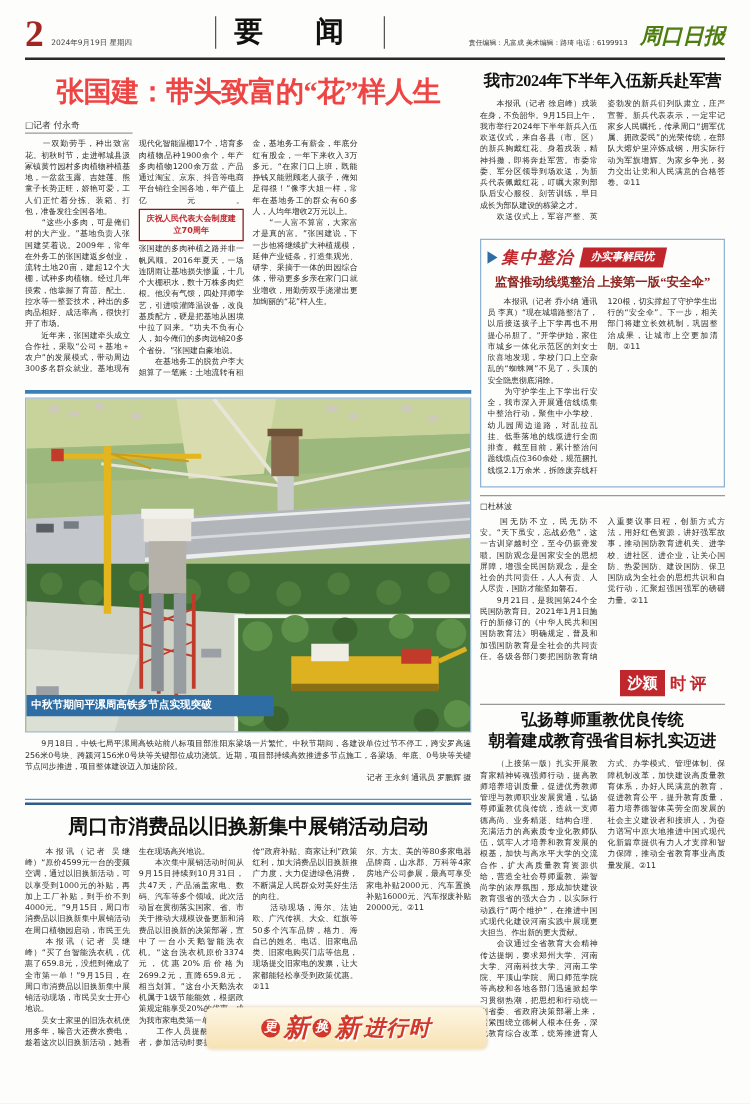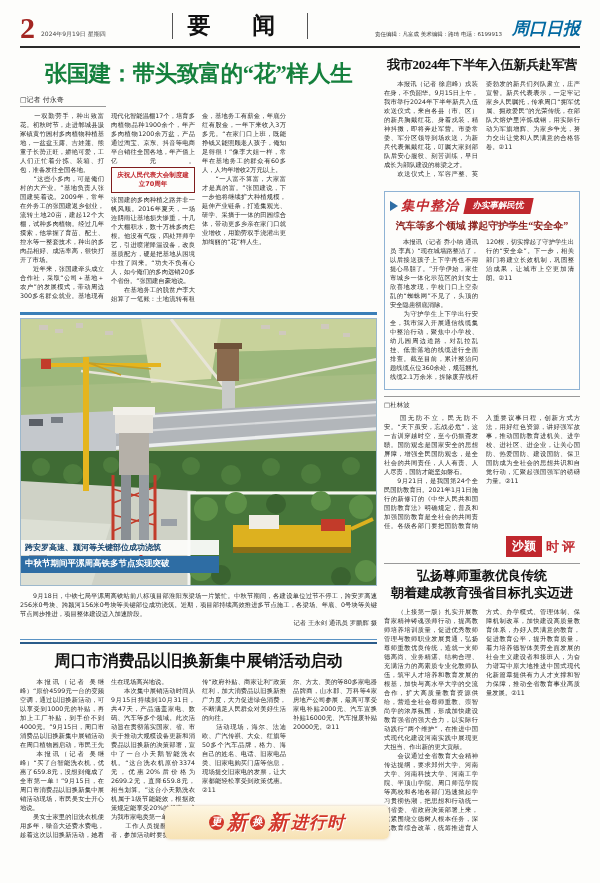--- a/index.html
+++ b/index.html
@@ -10,27 +10,27 @@
     padding:8px 20px 0 20px; overflow:hidden; position:relative;
   }
   
   .hdr { display:flex; align-items:flex-end; border-bottom:2.5px solid #2a2a2a; padding-bottom:5px; height:40px; }
   .pageno { font-size:30px; font-weight:bold; color:#a32622; line-height:0.9; font-family:"Liberation Serif",serif; }
   .dateline { font-size:6px; color:#444; margin:0 0 2px 6px; white-space:nowrap; }
   .hdr-bar { width:1px; background:#555; height:26px; margin:0 14px 2px 14px; }
   .section-title { font-size:23px; font-weight:bold; letter-spacing:18px; font-family:"Liberation Serif",serif; color:#111; margin-bottom:0; white-space:nowrap; }
   .hdr-spacer { flex:1; }
   .editors { font-size:5.5px; color:#333; white-space:nowrap; margin:0 10px 3px 0; }
-  .masthead { font-size:17px; font-weight:bold; color:#0369a1; font-family:"Liberation Serif",serif; font-style:italic; white-space:nowrap; margin-bottom:1px; }
+  .masthead { font-size:17px; font-weight:bold; color:#4d7c0f; font-family:"Liberation Serif",serif; font-style:italic; white-space:nowrap; margin-bottom:1px; }
   
   .grid { display:flex; gap:7px; margin-top:6px; }
   .colL { width:357px; flex:none; }
   .colR { width:196px; flex:none; }
   
-  .h-main { font-family:"Liberation Serif",serif; font-weight:bold; font-size:22.5px; text-align:center; color:#15803d; letter-spacing:-0.5px; white-space:nowrap; margin:4px 0 6px 0; }
+  .h-main { font-family:"Liberation Serif",serif; font-weight:bold; font-size:22.5px; text-align:center; color:#ef4444; letter-spacing:-0.5px; white-space:nowrap; margin:4px 0 6px 0; }
   .byline { font-size:7px; color:#333; border-bottom:1px solid #999; padding-bottom:1px; margin-bottom:4px; width:86px; }
   .cols4 { columns:4; column-gap:7px; column-fill:auto; height:196px; overflow:hidden; font-size:6.3px; line-height:9px; text-align:justify; color:#2a2a2a; }
   .cols2 { columns:2; column-gap:8px; column-fill:auto; overflow:hidden; font-size:6.3px; line-height:9px; text-align:justify; color:#2a2a2a; }
   .prew { white-space:pre-wrap; }
   .celebrate-box { display:inline-block; border:1px solid #7f1d1d; color:#c0272d; font-size:6.5px; line-height:9px; padding:3px 4px; margin:2px 0; text-align:center; font-weight:bold; white-space:normal; }
   
   .photo-rule { height:2.5px; background:#3a7fb8; margin:5px 0 3px 0; }
   .photo { position:relative; width:357px; height:268px; border:1px solid #9db8cc; overflow:hidden; }
   .cap1 { position:absolute; left:0; bottom:30px; width:198px; background:rgba(252,252,250,0.95); color:#17456e; font-weight:bold; font-size:8px; padding:2px 4px; font-family:"Liberation Serif",serif; }
   .cap2 { position:absolute; left:0; bottom:12px; width:198px; background:#2e6da4; color:#fff; font-weight:bold; font-size:8.5px; padding:2.5px 4px; font-family:Liberation Serif, serif; }
@@ -54,21 +54,21 @@
   .tag-row { display:flex; align-items:center; margin-bottom:4px; }
   .tag-icon { width:0; height:0; border-top:5px solid transparent; border-bottom:5px solid transparent; border-left:8px solid #2e6da4; margin-right:3px; }
   .tag-main { color:#c0272d; font-size:13.5px; font-weight:bold; font-style:italic; font-family:"Liberation Serif",serif; letter-spacing:1px; }
   .tag-sub { background:#c0272d; color:#fff; font-size:8.5px; font-weight:bold; padding:2px 8px; margin-left:6px; transform:skewX(-12deg); white-space:nowrap; }
   .h-campaign { color:#8e2420; font-weight:bold; font-size:10px; white-space:nowrap; text-align:center; font-family:"Liberation Serif",serif; margin:2px 0 4px 0; }
   .campaign-body { height:148px; }
   .thin-rule { border-top:1px solid #999; margin:6px 0 4px 0; }
   .h-defense { font-family:"Liberation Serif",serif; font-weight:bold; font-size:14px; text-align:center; color:#111; white-space:nowrap; margin:2px 0 3px 0; }
   .byline-sm { font-size:6.5px; color:#333; margin-bottom:3px; }
   .defense-body { height:118px; }
-  .shaying { display:flex; justify-content:flex-end; align-items:center; margin:5px 2px 0 0; gap:4px; }
+  .shaying { display:flex; justify-content:flex-end; align-items:center; margin:5px 12px 0 0; gap:4px; }
   .shaying .lab1 { background:#c0272d; color:#fff; font-weight:bold; font-size:12px; padding:2px 6px; font-family:"Liberation Serif",serif; }
   .shaying .lab2 { color:#c0272d; font-weight:bold; font-size:13px; letter-spacing:3px; font-family:"Liberation Serif",serif; }
   .h-edu { font-family:"Liberation Serif",serif; font-weight:bold; font-size:13px; text-align:center; color:#111; white-space:nowrap; line-height:1.3; margin:3px 0 5px 0; }
   .edu-body { height:232px; }
 </style>
 </head>
 <body>
 
 <div class="page">
 
@@ -200,21 +200,20 @@
                 <circle cx="200" cy="256" r="10"></circle>
                 <circle cx="320" cy="258" r="10"></circle>
             </g>
             <rect x="212" y="206" width="118" height="26" fill="#ddb11f"></rect>
             <rect x="228" y="196" width="30" height="14" fill="#f0ede4"></rect>
             <rect x="300" y="200" width="24" height="12" fill="#c23b2a"></rect>
             <rect x="212" y="228" width="118" height="6" fill="#8b6f16"></rect>
             <path d="M330,210 L352,200" stroke="#ddb11f" stroke-width="4"></path>
           </g>
         </svg>
-        <div class="cap1">跨安罗高速、颍河等关键部位成功浇筑</div>
         <div class="cap2">中秋节期间平漯周高铁多节点实现突破</div>
       </div>
 
       <div class="photo-caption">
         <span class="prew">　　9月18日，中铁七局平漯周高铁站前八标项目部淮阳东梁场一片繁忙。中秋节期间，各建设单位过节不停工，跨安罗高速256米0号块、跨颍河156米0号块等关键部位成功浇筑。近期，项目部持续高效推进多节点施工，各梁场、年底、0号块等关键节点同步推进，项目整体建设迈入加速阶段。</span>
         <div class="credit">记者 王永剑 通讯员 罗鹏辉 摄</div>
       </div>
 
       <div class="dbl-rule"></div>
       <div class="dbl-rule2"></div>
@@ -244,21 +243,21 @@
       <div class="h-right">我市2024年下半年入伍新兵赴军营</div>
       <div class="cols2 army-body prew">　　本报讯（记者 徐启峰）戎装在身，不负韶华。9月15日上午，我市举行2024年下半年新兵入伍欢送仪式，来自各县（市、区）的新兵胸戴红花、身着戎装，精神抖擞，即将奔赴军营。市委常委、军分区领导到场欢送，为新兵代表佩戴红花，叮嘱大家到部队后安心服役、刻苦训练，早日成长为部队建设的栋梁之才。
 　　欢送仪式上，军容严整、英姿勃发的新兵们列队肃立，庄严宣誓。新兵代表表示，一定牢记家乡人民嘱托，传承周口“拥军优属、拥政爱民”的光荣传统，在部队大熔炉里淬炼成钢，用实际行动为军旗增辉、为家乡争光，努力交出让党和人民满意的合格答卷。②11</div>
 
       <div class="campaign-box">
         <div class="tag-row">
           <div class="tag-icon"></div>
           <div class="tag-main">集中整治</div>
           <div class="tag-sub">办实事解民忧</div>
         </div>
-        <div class="h-campaign">汽车等多个领域 撑起守护学生“安全伞”</div>
+        <div class="h-campaign">监督推动线缆整治 上接第一版“安全伞”</div>
         <div class="cols2 campaign-body prew">　　本报讯（记者 乔小纳 通讯员 李真）“现在城墙路整洁了，以后接送孩子上下学再也不用提心吊胆了。”开学伊始，家住市城乡一体化示范区的刘女士欣喜地发现，学校门口上空杂乱的“蜘蛛网”不见了，头顶的安全隐患彻底消除。
 　　为守护学生上下学出行安全，我市深入开展通信线缆集中整治行动，聚焦中小学校、幼儿园周边道路，对乱拉乱挂、低垂落地的线缆进行全面排查。截至目前，累计整治问题线缆点位360余处，规范捆扎线缆2.1万余米，拆除废弃线杆120根，切实撑起了守护学生出行的“安全伞”。下一步，相关部门将建立长效机制，巩固整治成果，让城市上空更加清朗。②11</div>
       </div>
 
       <div class="thin-rule"></div>
 
       <div class="byline-sm">□杜林波</div>
       <div class="cols2 defense-body prew">　　国无防不立，民无防不安。“天下虽安，忘战必危”，这一古训穿越时空，至今仍振聋发聩。国防观念是国家安全的思想屏障，增强全民国防观念，是全社会的共同责任，人人有责、人人尽责，国防才能坚如磐石。
 　　9月21日，是我国第24个全民国防教育日。2021年1月1日施行的新修订的《中华人民共和国国防教育法》明确规定，普及和加强国防教育是全社会的共同责任。各级各部门要把国防教育纳入重要议事日程，创新方式方法，用好红色资源，讲好强军故事，推动国防教育进机关、进学校、进社区、进企业，让关心国防、热爱国防、建设国防、保卫国防成为全社会的思想共识和自觉行动，汇聚起强国强军的磅礴力量。②11</div>
 

